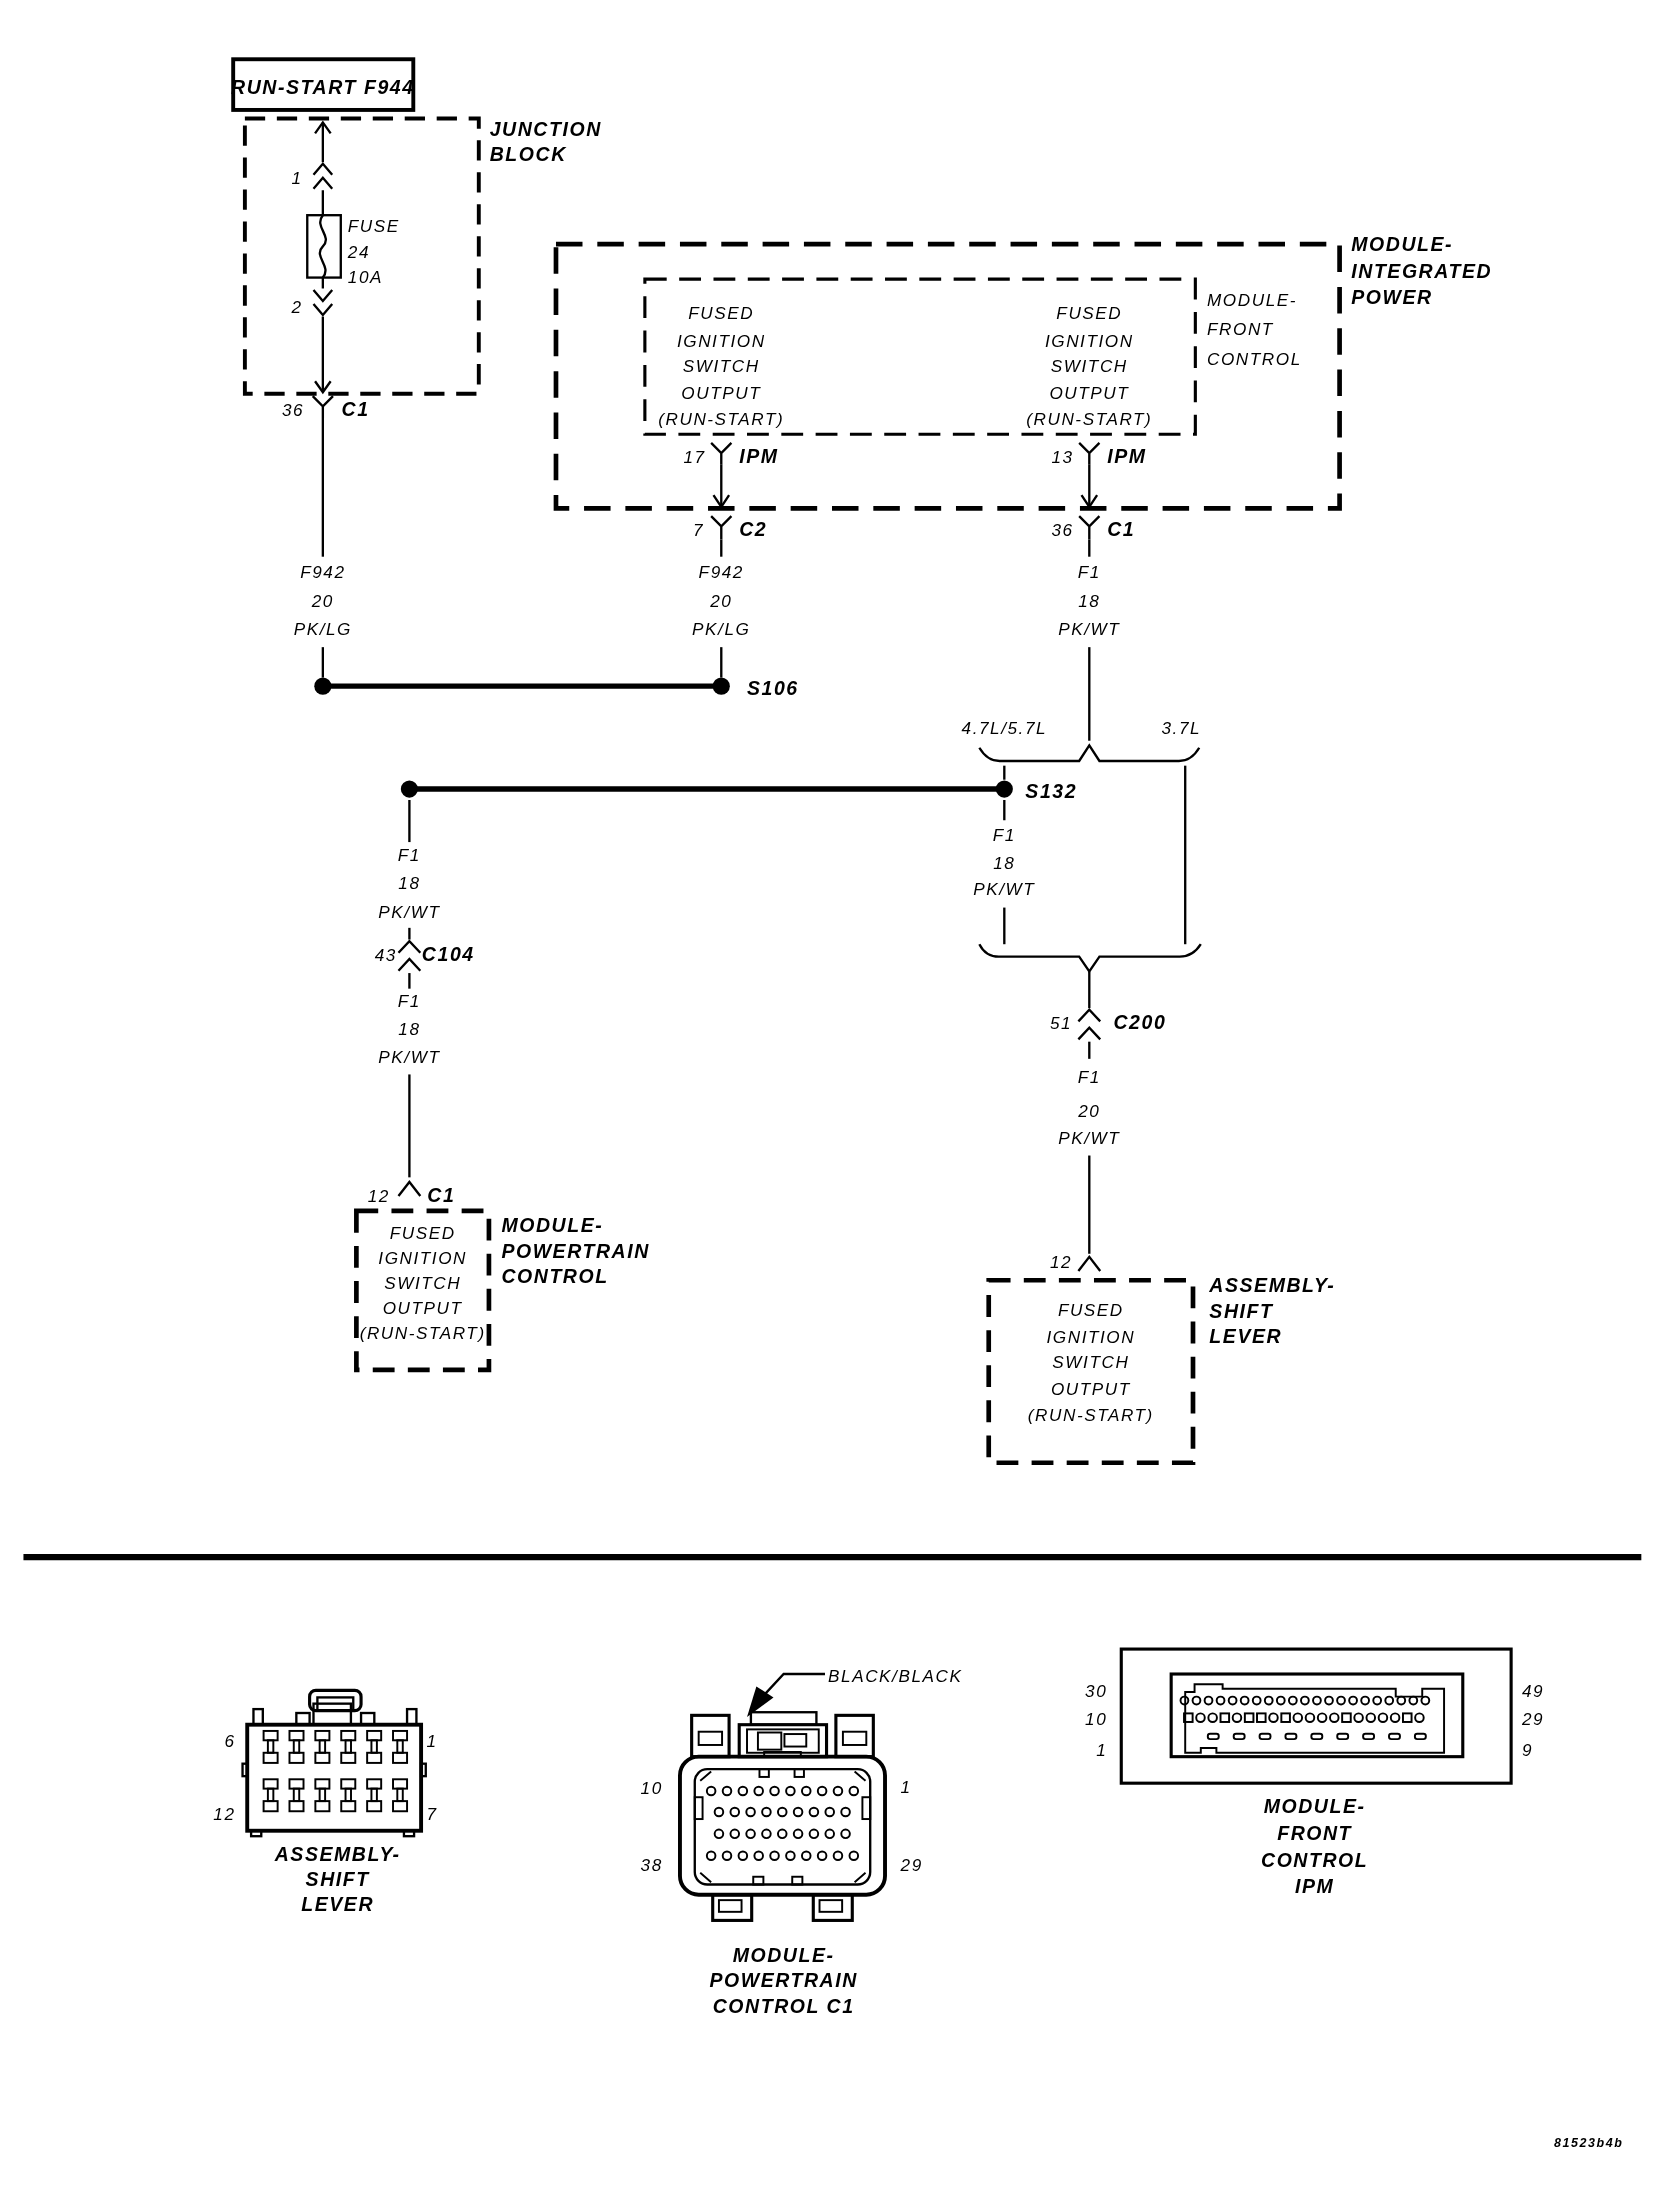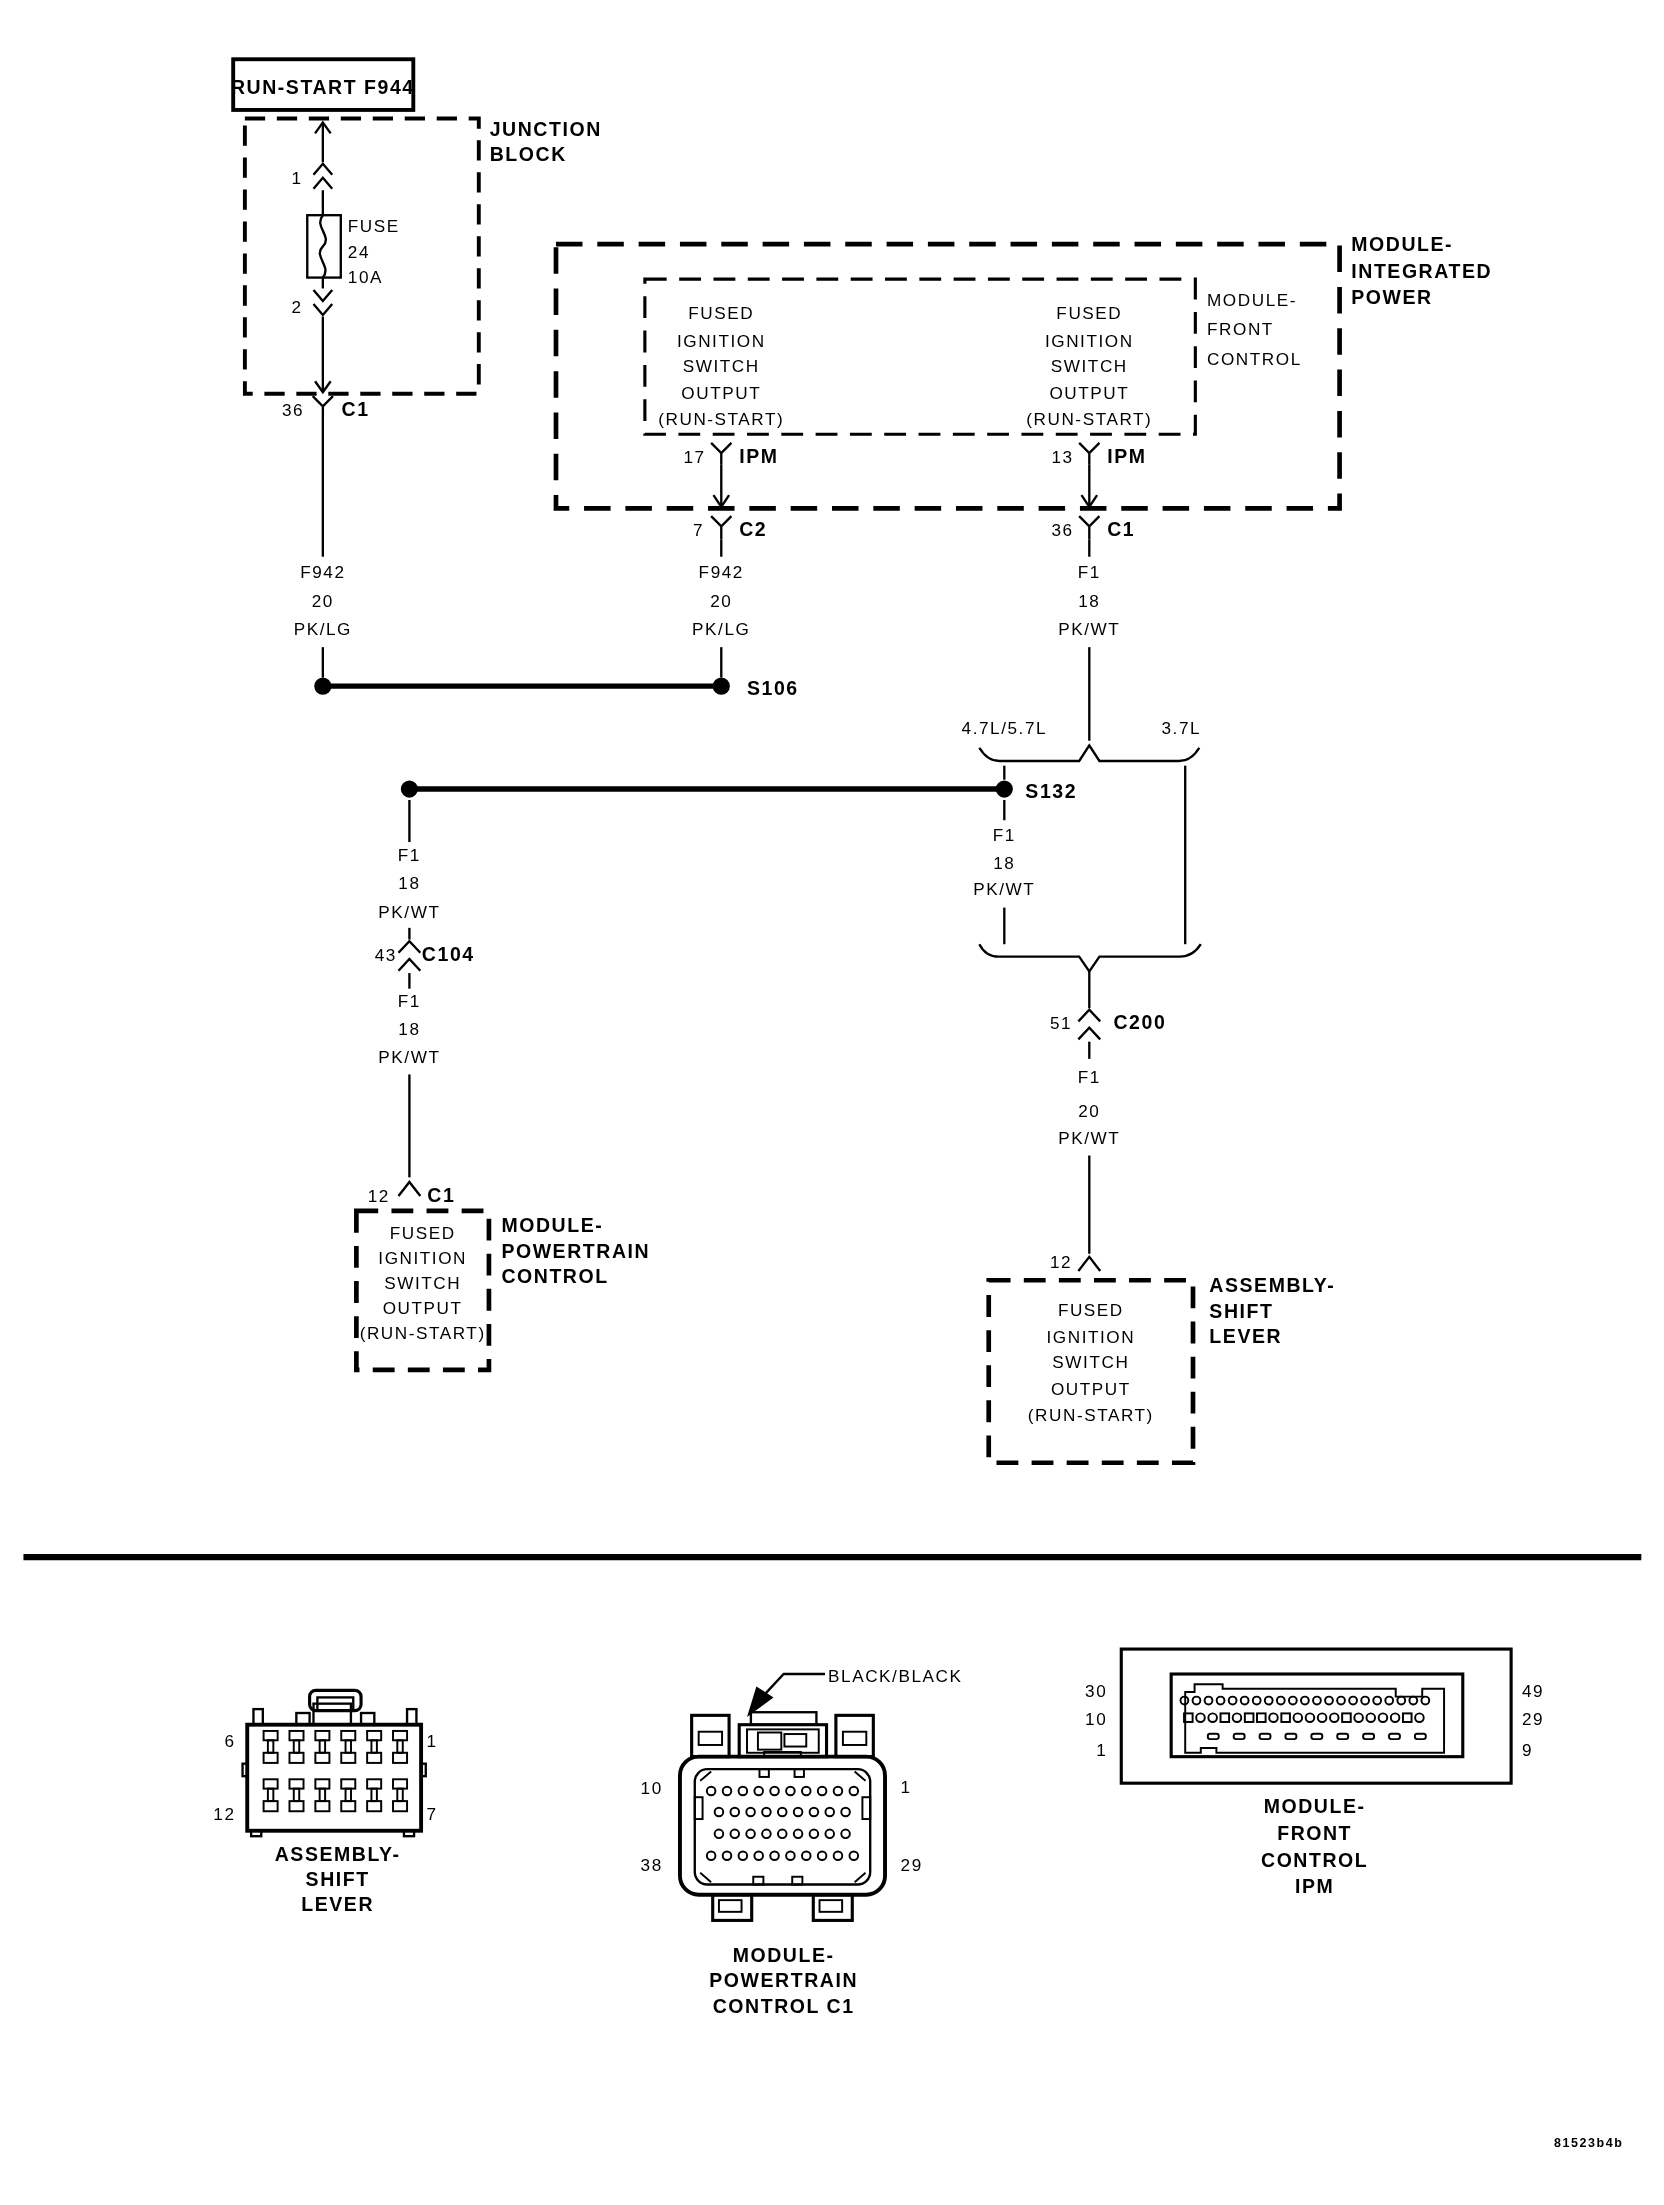--- a/index.html
+++ b/index.html
@@ -1,16 +1,16 @@
 <!DOCTYPE html>
 <html style="font-size:12.5px"><head>
 <meta charset="utf-8">
 <style>
   html,body { margin:0; padding:0; background:#fff; }
-  .page { position:relative; width:1664px; height:2205px; background:#ffffff; overflow:hidden; }
+  .page { position:relative; width:1664px; height:2205px; background:#ffffff; overflow:hidden;font-style:italic; }
   svg { position:absolute; left:0; top:0; }
   
   .t { font-family:"Liberation Sans", sans-serif; font-size:22px; letter-spacing:2px; fill:#000; }
   
   .b { font-family:"Liberation Sans", sans-serif; font-size:25px; font-weight:bold; letter-spacing:2px; fill:#000; }
   .fid { font-family:"Liberation Sans", sans-serif; font-size:16px; font-weight:bold; letter-spacing:2px; fill:#000; }
   .mid { text-anchor:middle; }
   .end { text-anchor:end; }
   
   .w3 { stroke:#000; stroke-width:3; fill:none; }

